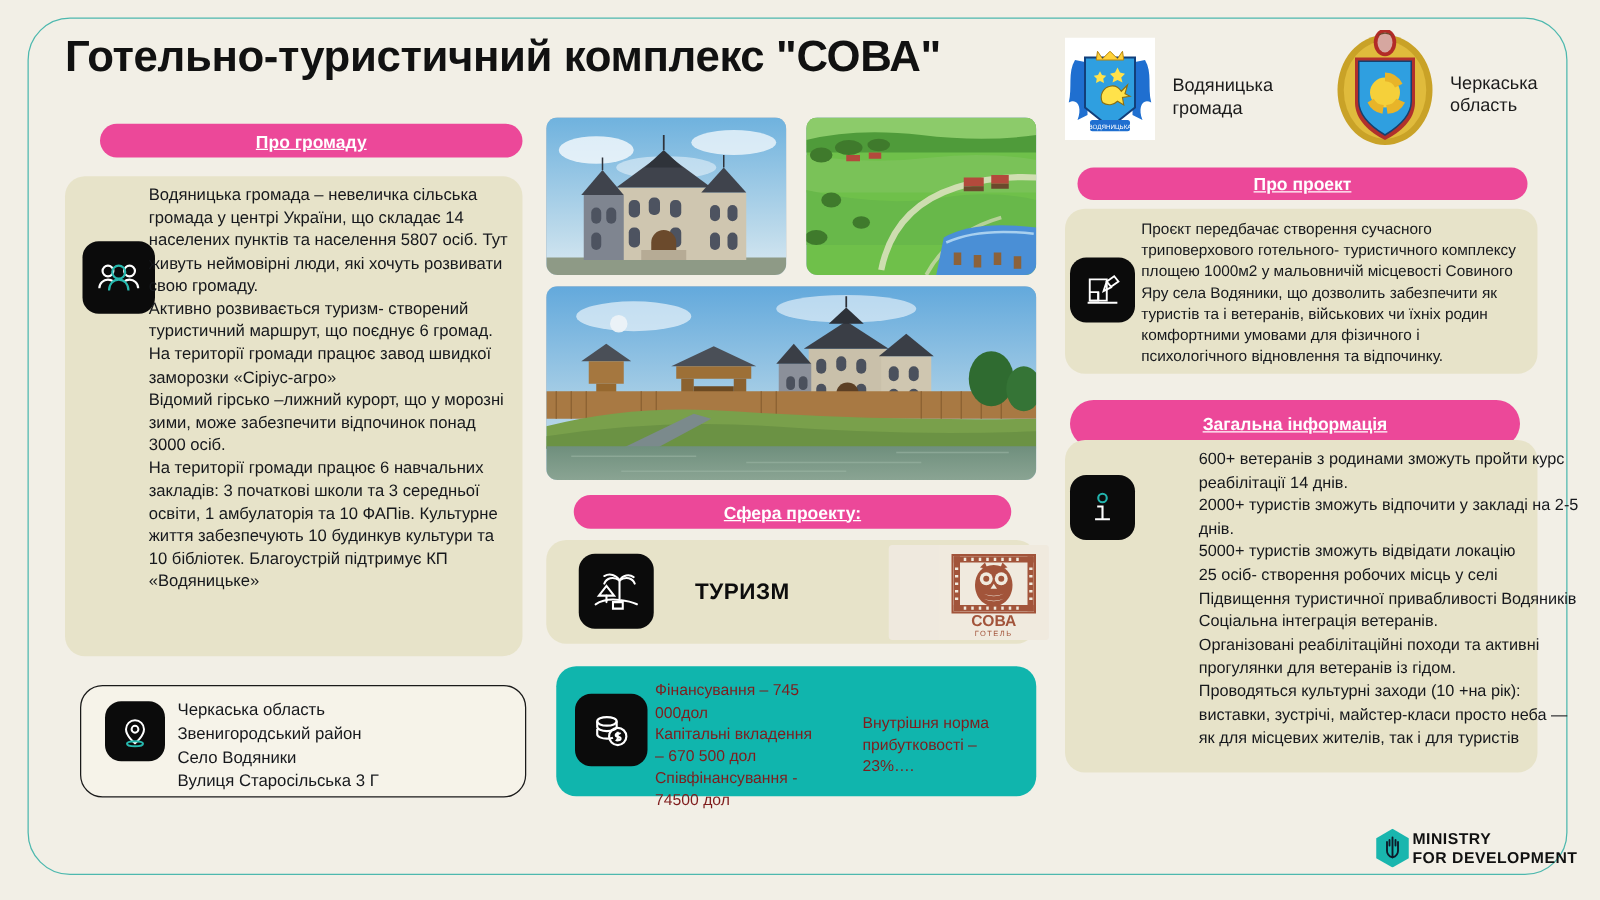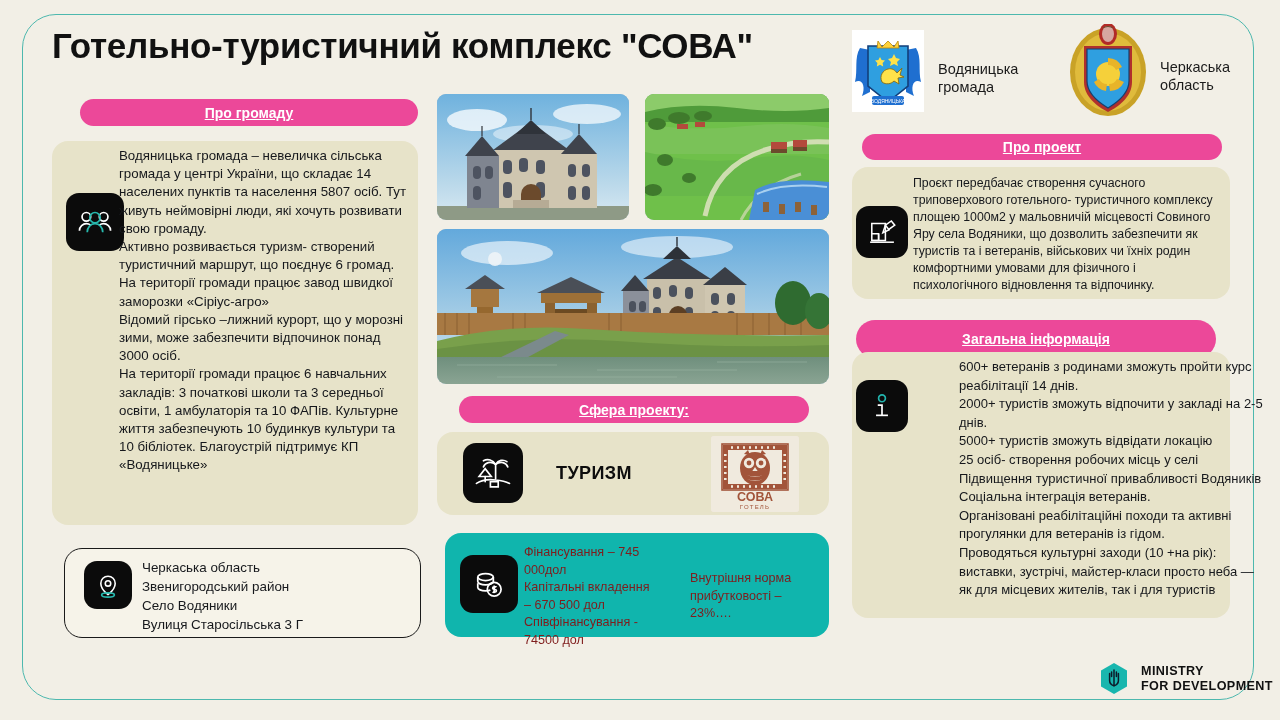--- a/index.html
+++ b/index.html
@@ -52,27 +52,27 @@
   .emb-cap{position:absolute;font-size:14.5px;color:#1b1b1b;line-height:18px;white-space:pre-line;}
 
   
   .photo{position:absolute;border-radius:9px;overflow:hidden;background:#9fb7c9;}
   .photo svg{display:block;width:100%;height:100%;}
 
   
   .tourism-label{
     position:absolute;font-size:18px;font-weight:bold;color:#0d0d0d;letter-spacing:0.4px;
   }
-  .sova-logo{position:absolute;background:#efe9de;border-radius:3px;overflow:hidden;}
+  .sova-logo{position:absolute;background:#efe9de;border-radius:3px;overflow:hidden;padding-left:40px;}
 
   
   .fin-text{position:absolute;color:#7f1d1d;font-size:12.6px;line-height:17.6px;white-space:pre-line;}
 
   
-  .ministry{position:absolute;display:flex;align-items:center;gap:13px;}
+  .ministry{position:absolute;display:flex;align-items:center;gap:2px;}
   .ministry-txt{font-size:12.6px;font-weight:bold;color:#111;line-height:14.6px;letter-spacing:0.4px;white-space:pre-line;}
 </style>
 </head>
 <body>
 
 <div class="page">
 
   <div class="frame"></div>
 
   <div class="title">Готельно-туристичний  комплекс "СОВА"</div>

